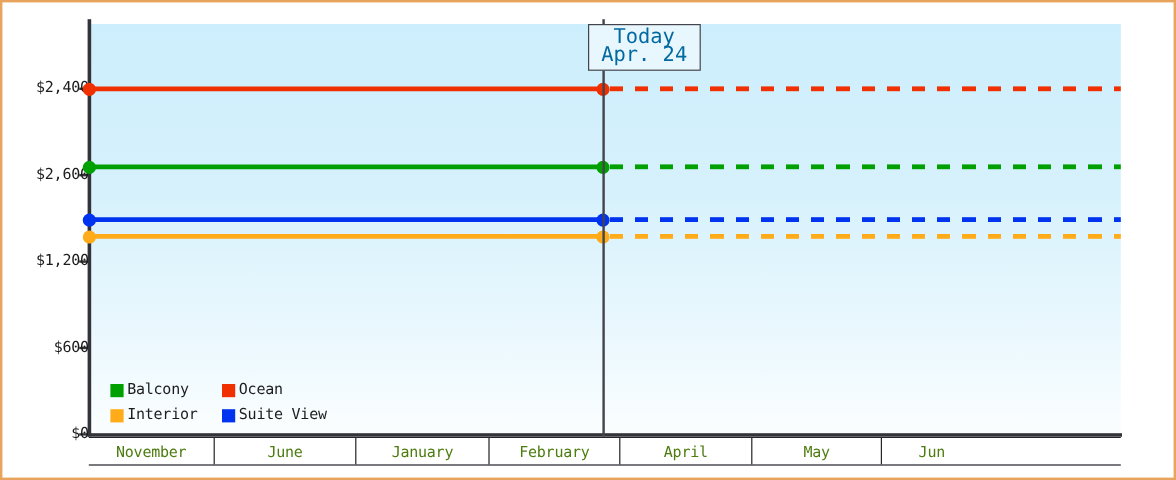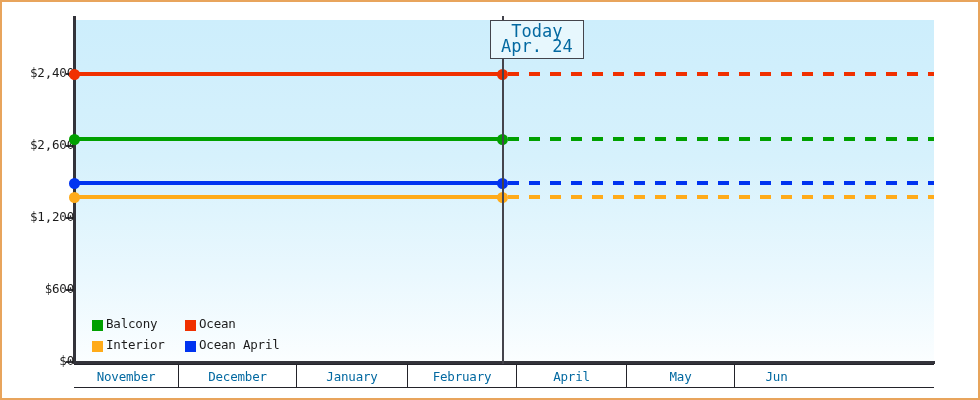--- a/index.html
+++ b/index.html
@@ -151,21 +151,21 @@
     border-bottom: 1.5px solid #23232a;
     background: #ffffff;
   }
   .month-cell {
     box-sizing: border-box;
     border-right: 1.5px solid #23232a;
     display: flex;
     align-items: center;
     justify-content: center;
     font-size: 12.5px;
-    color: #0369a1;
+    color: #4d7c0f;
     letter-spacing: -0.2px;
     white-space: nowrap;
   }
   .month-cell:last-child { border-right: none; }
 </style>
 </head>
 <body>
 
 <div id="root">
 
@@ -230,27 +230,27 @@
       <div class="legend-item">
         <span class="legend-swatch" style="background: rgb(240, 48, 0);"></span>
         <span class="legend-label">Ocean</span>
       </div>
       <div class="legend-item">
         <span class="legend-swatch" style="background: rgb(255, 171, 26);"></span>
         <span class="legend-label">Interior</span>
       </div>
       <div class="legend-item">
         <span class="legend-swatch" style="background: rgb(0, 51, 240);"></span>
-        <span class="legend-label">Ocean April</span>
+        <span class="legend-label">Suite View</span>
       </div>
     </div>
 
   <div id="month-table">
       <div class="month-cell" style="width: 105px; flex: 0 0 105px;">November</div>
-      <div class="month-cell" style="width: 118px; flex: 0 0 118px;">December</div>
+      <div class="month-cell" style="width: 118px; flex: 0 0 118px;">June</div>
       <div class="month-cell" style="width: 111px; flex: 0 0 111px;">January</div>
       <div class="month-cell" style="width: 109px; flex: 0 0 109px; text-align: right;">February</div>
       <div class="month-cell" style="width: 110px; flex: 0 0 110px;">April</div>
       <div class="month-cell" style="width: 108px; flex: 0 0 108px;">May</div>
       <div class="month-cell" style="width: 83px; flex: 0 0 83px;">Jun</div>
     </div>
 
 </div>
 
 </body></html>

